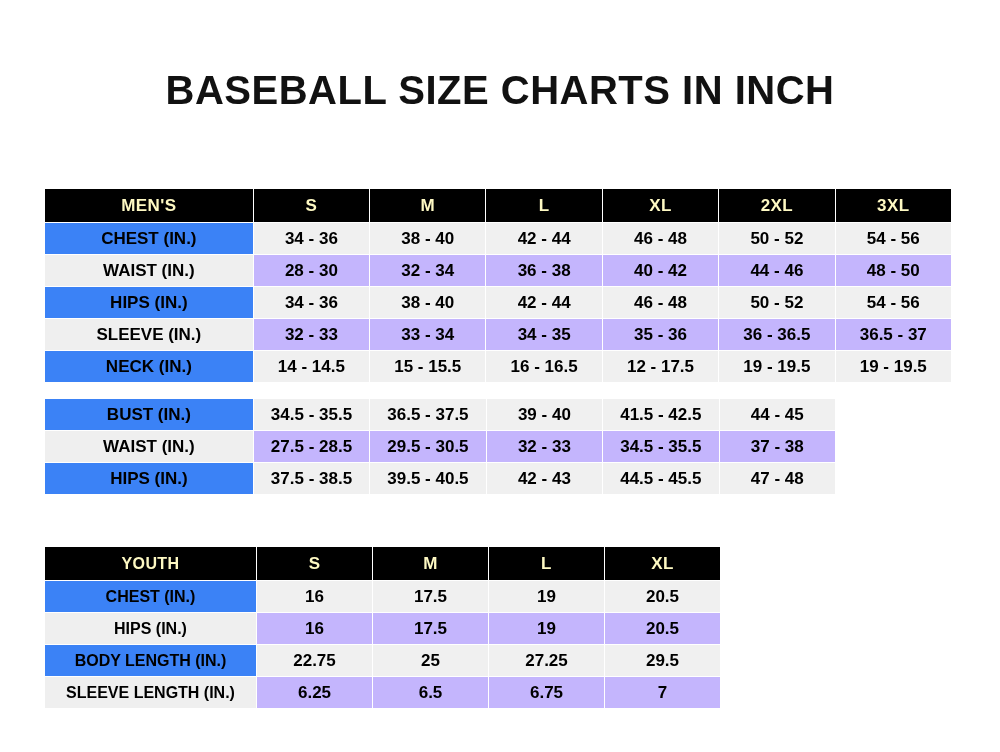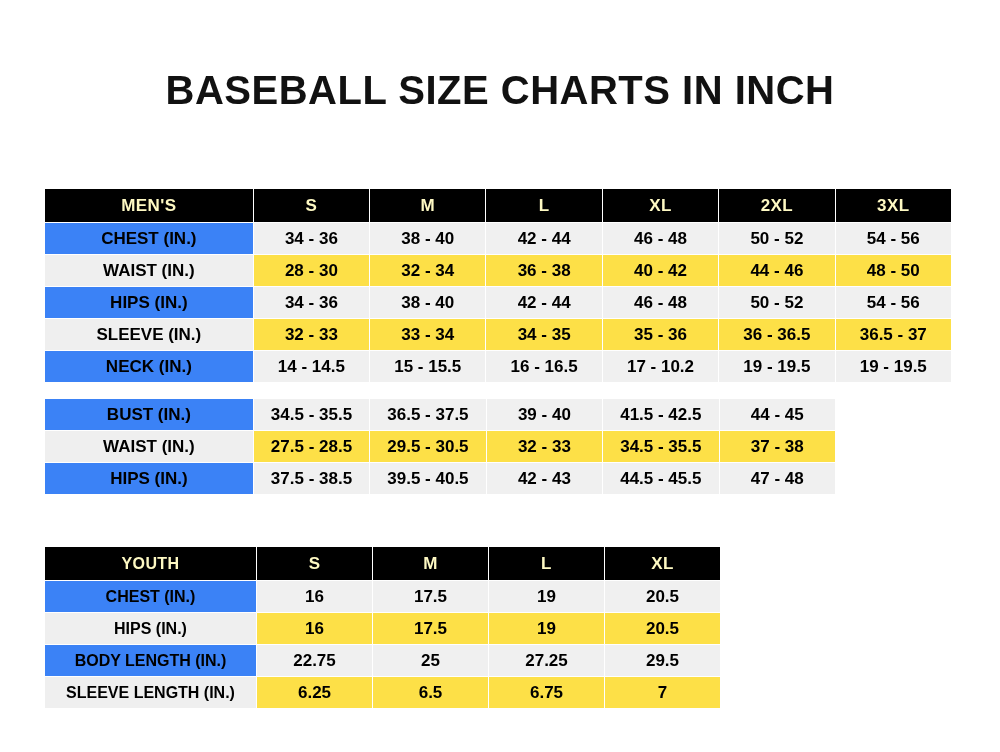--- a/index.html
+++ b/index.html
@@ -57,21 +57,21 @@
   }
   table.size-table tr.header td.rowlabel {
     text-align: center;
   }
   table.size-table td.rowlabel {
     background: #3b82f6;
     text-align: center;
     font-size: 17px;
   }
   table.size-table tr.alt td {
-    background: #fde047;
+    background: #c4b5fd;
   }
   table.size-table tr.alt td.rowlabel {
     background: #efefef;
   }
 
   
   #mens-table-wrap {
     position: absolute;
     top: 188px;
     left: 44px;
@@ -167,21 +167,21 @@
             <td>34 - 35</td>
             <td>35 - 36</td>
             <td>36 - 36.5</td>
             <td>36.5 - 37</td>
           </tr>
           <tr>
             <td class="rowlabel">NECK (IN.)</td>
             <td>14 - 14.5</td>
             <td>15 - 15.5</td>
             <td>16 - 16.5</td>
-            <td>17 - 10.2</td>
+            <td>12 - 17.5</td>
             <td>19 - 19.5</td>
             <td>19 - 19.5</td>
           </tr>
         </tbody>
       </table>
     </div>
   <div id="womens-table-wrap">
       <table class="size-table">
         <colgroup>
           <col class="c0">

